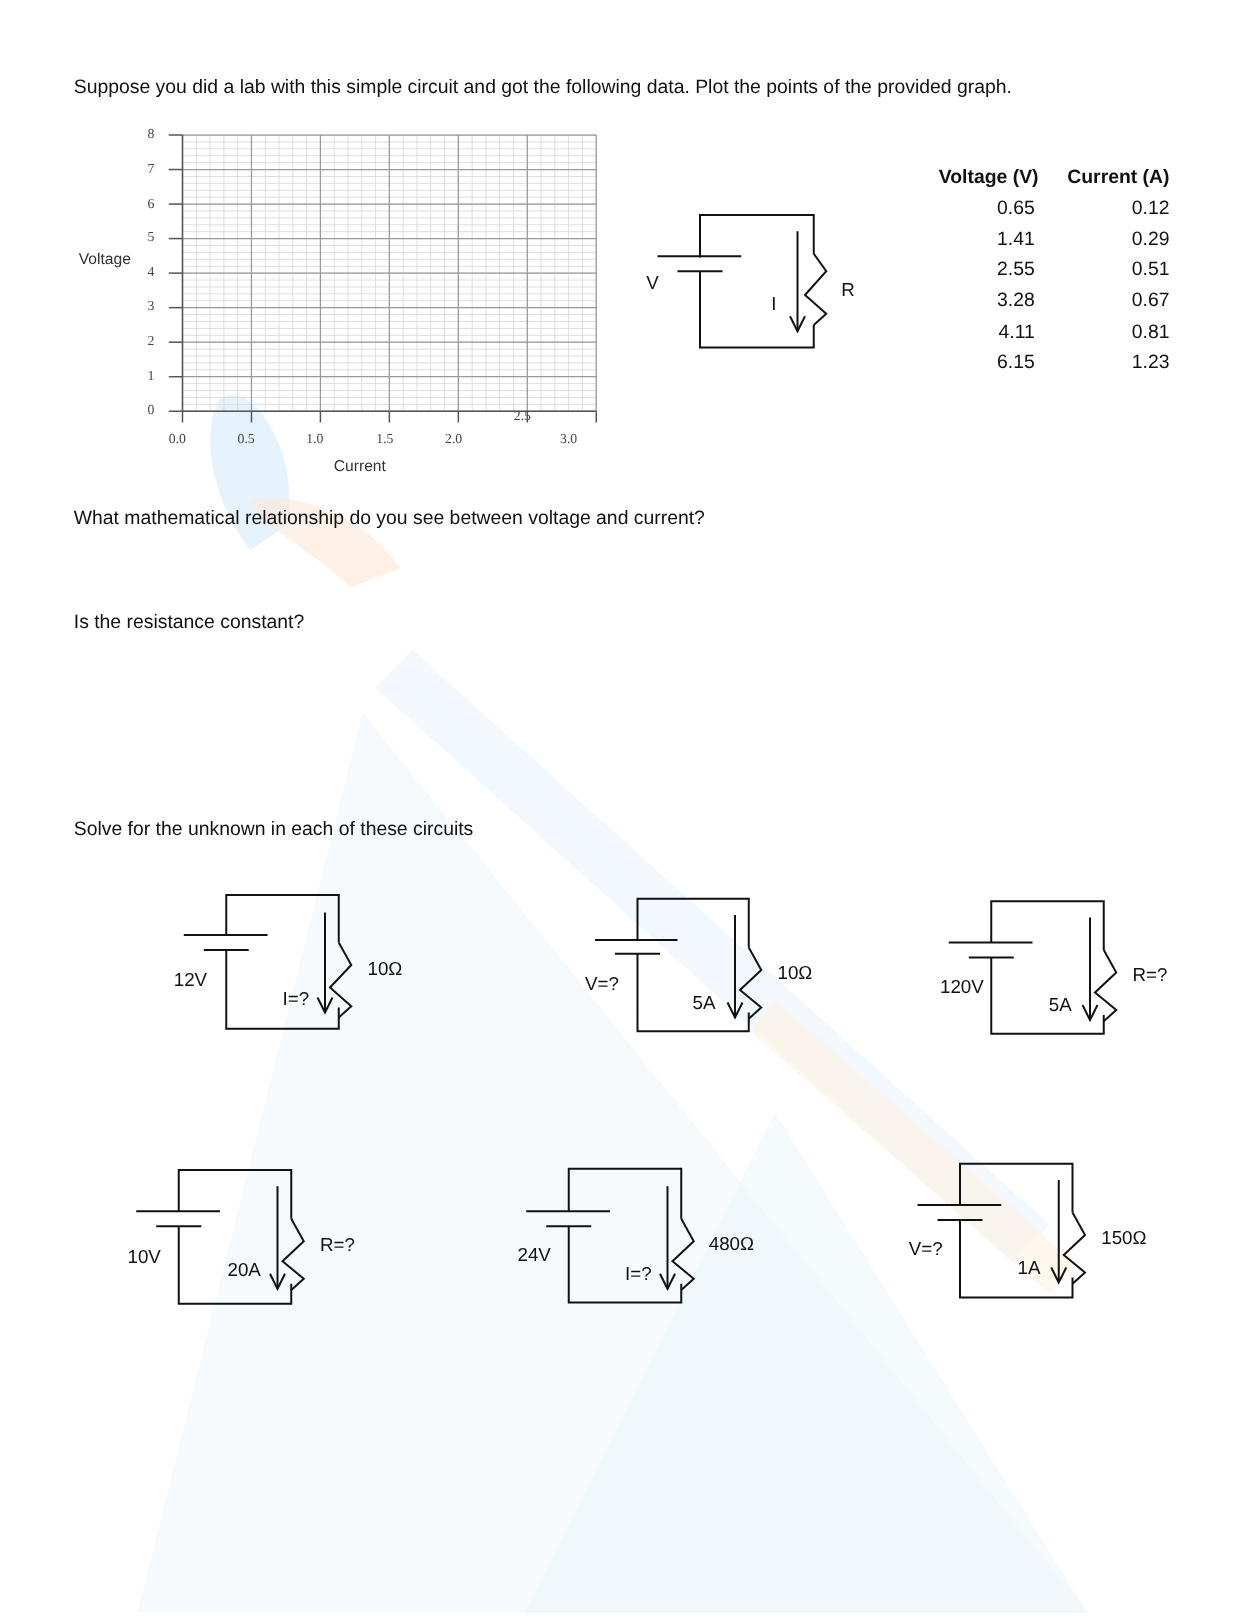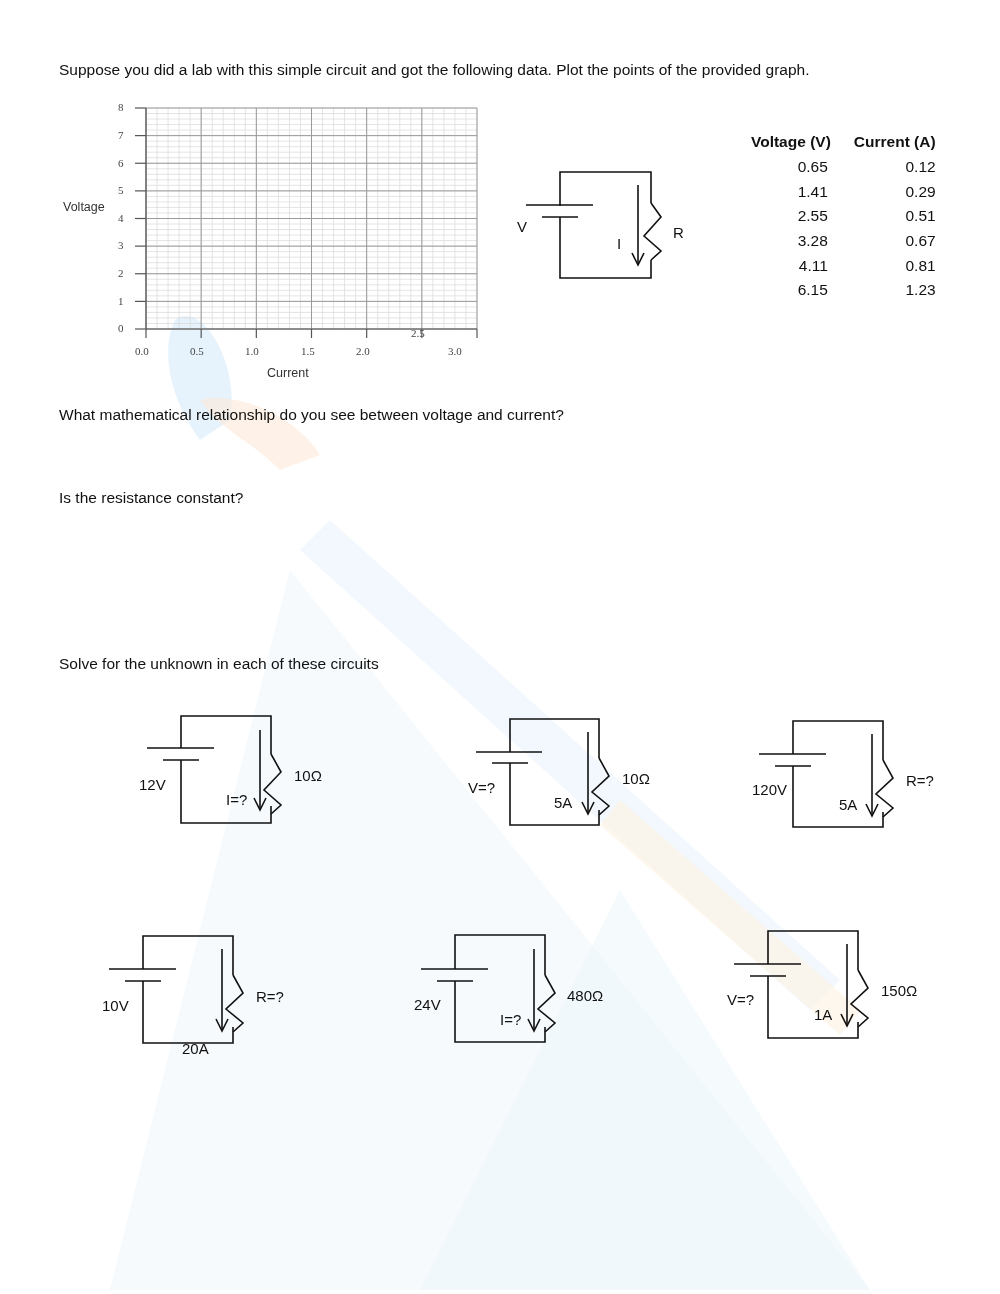--- a/index.html
+++ b/index.html
@@ -270,21 +270,21 @@
     <polyline points="38,39 38,6 128,6 128,45"></polyline>
     <line x1="4" y1="39" x2="71" y2="39"></line>
     <line x1="20" y1="51" x2="56" y2="51"></line>
     <polyline points="38,51 38,113 128,113 128,97"></polyline>
     <polyline points="128,45 138,63 121,79 138,93 128,102"></polyline>
     <line x1="117" y1="19" x2="117" y2="101"></line>
     <polyline points="111,89 117,101 123,89"></polyline>
   </g>
 </svg>
 <div class="abs circuit-label" style="left:102px;top:997px;">10V</div>
-<div class="abs circuit-label" style="left:182px;top:1040px;">20A</div>
+<div class="abs circuit-label" style="left:182px;top:1008px;">20A</div>
 <div class="abs circuit-label" style="left:256px;top:988px;">R=?</div>
 
 <svg class="abs" style="left:417px;top:930px;" width="150" height="120">
   <g stroke="#111" stroke-width="1.6" fill="none">
     <polyline points="38,39 38,5 128,5 128,45"></polyline>
     <line x1="4" y1="39" x2="71" y2="39"></line>
     <line x1="20" y1="51" x2="56" y2="51"></line>
     <polyline points="38,51 38,112 128,112 128,97"></polyline>
     <polyline points="128,45 138,63 121,79 138,93 128,102"></polyline>
     <line x1="117" y1="19" x2="117" y2="101"></line>

